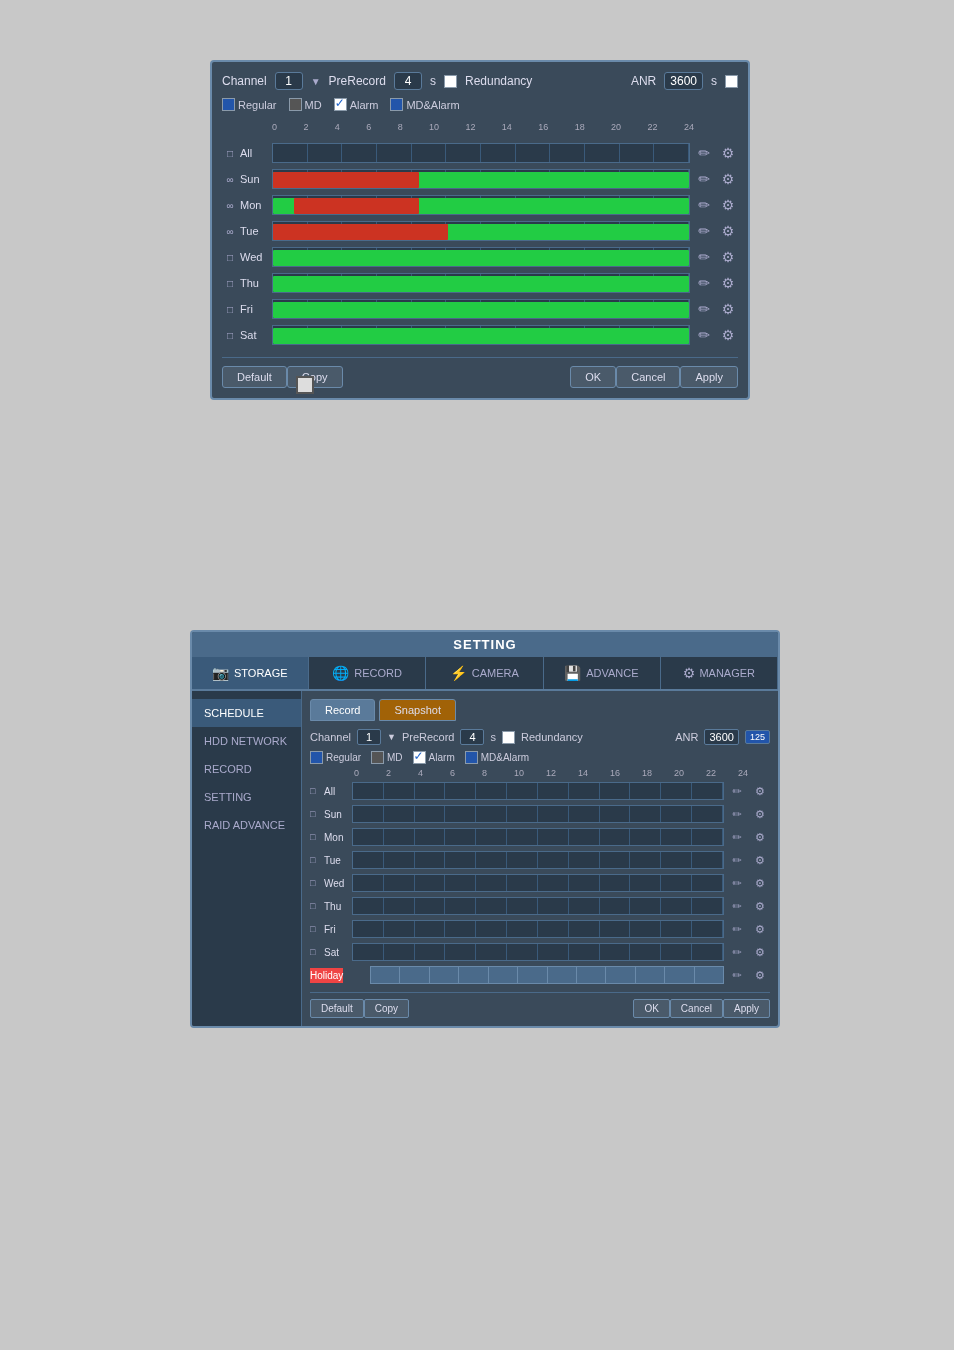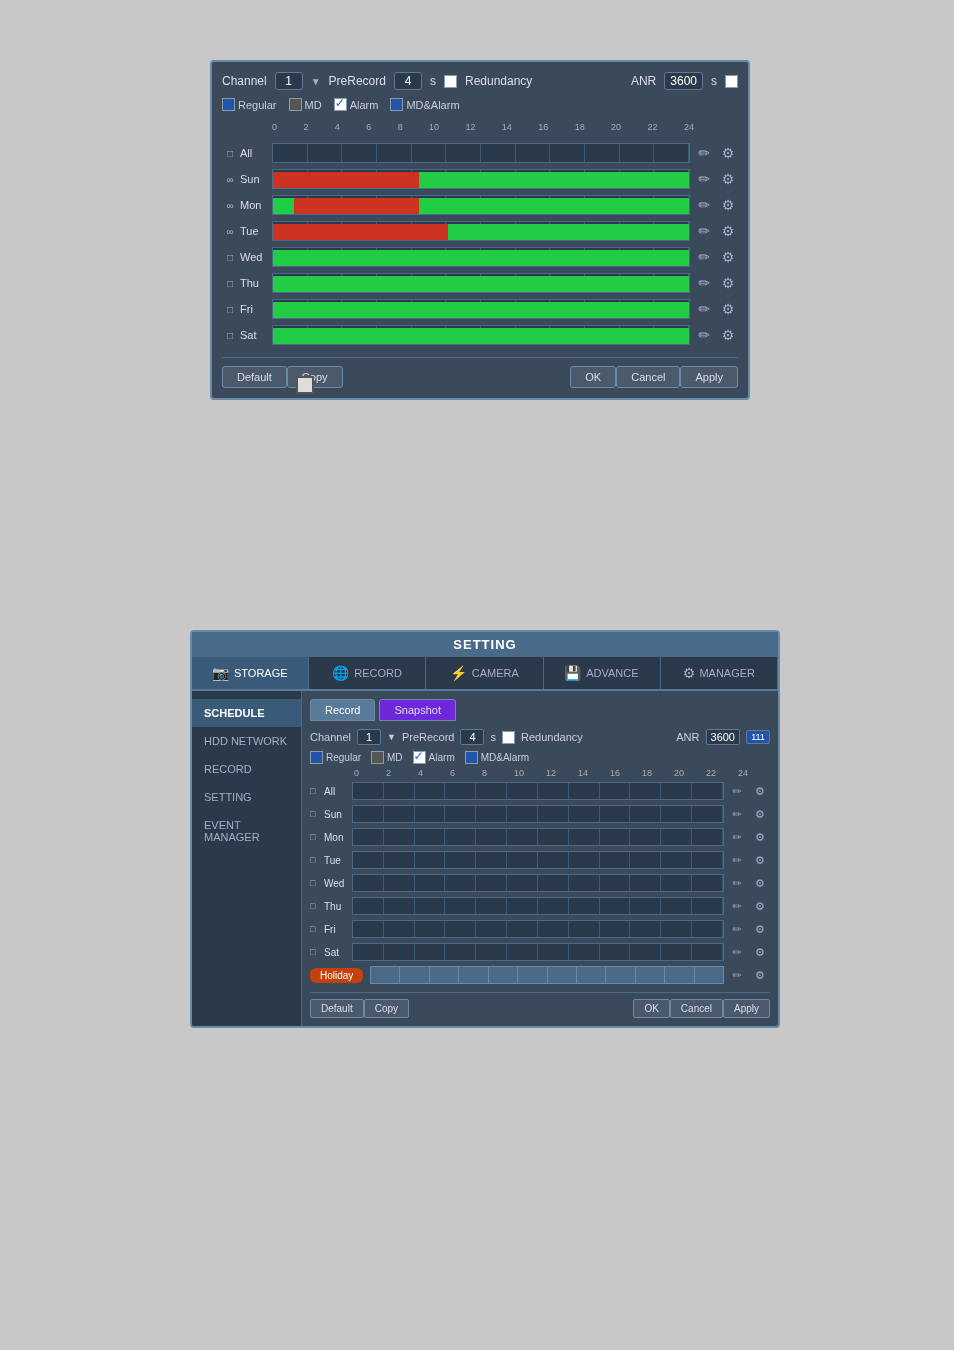--- a/index.html
+++ b/index.html
@@ -253,36 +253,36 @@
     .sidebar-item {
       padding: 8px 12px;
       font-size: 11px;
       color: #aac;
       cursor: pointer;
     }
 
     .sidebar-item.active {
       background: #3a5a7a;
       color: #fff;
-      font-weight: bold;
+      font-weight: normal;
     }
 
     .setting-main {
       flex: 1;
       padding: 8px;
     }
 
     .sub-tabs {
       display: flex;
       gap: 4px;
       margin-bottom: 8px;
     }
 
     .sub-tab {
-      background: #6d28d9;
+      background: #a16207;
       border: 1px solid #6a8aaa;
       border-radius: 3px 3px 0 0;
       padding: 4px 14px;
       font-size: 11px;
       color: #dde;
       cursor: pointer;
     }
 
     .sub-tab.active {
       background: #5a7a9a;
@@ -752,21 +752,21 @@
     </div>
   </div>
 
   <div class="setting-body">
 
     <div class="setting-sidebar">
       <div class="sidebar-item active">SCHEDULE</div>
       <div class="sidebar-item">HDD NETWORK</div>
       <div class="sidebar-item">RECORD</div>
       <div class="sidebar-item">SETTING</div>
-      <div class="sidebar-item">EVENT MANAGER</div>
+      <div class="sidebar-item">RAID ADVANCE</div>
     </div>
 
     <div class="setting-main">
 
       <div class="sub-tabs">
         <div class="sub-tab active">Record</div>
         <div class="sub-tab">Snapshot</div>
       </div>
 
       <div class="main-header-row">
@@ -774,21 +774,21 @@
         <span class="inline-box">1</span>
         <span style="font-size:9px">▼</span>
         <span>PreRecord</span>
         <span class="inline-box">4</span>
         <span>s</span>
         <span class="cb-box"></span>
         <span>Redundancy</span>
         <span style="flex:1"></span>
         <span>ANR</span>
         <span class="inline-box">3600</span>
-        <span class="inline-box" style="background:#2255aa;font-size:9px">111</span>
+        <span class="inline-box" style="background:#2255aa;font-size:9px">125</span>
       </div>
 
       <div class="main-legend">
         <div class="legend-item">
           <span class="cb-solid"></span>
           <span>Regular</span>
         </div>
         <div class="legend-item">
           <span class="cb-solid" style="background:#555"></span>
           <span>MD</span>
@@ -1014,21 +1014,21 @@
             </div>
         </div>
         <div class="main-row-actions">
           <button class="action-btn" style="font-size:11px">✏</button>
           <button class="action-btn" style="font-size:11px">⚙</button>
         </div>
       </div>
 
       <div class="holiday-row">
         <div class="holiday-label-cell">
-          <span style="background:#c2410c;padding:2px 10px;border-radius:6px;font-size:10px;color:#fff">Holiday</span>
+          <span style="background:#ef4444;padding:2px 0;border-radius:0;font-size:10px;color:#fff">Holiday</span>
         </div>
         <div class="holiday-bar-container">
           <div style="display:flex;height:100%">
             <div style="flex:1;border-right:1px solid #6a8aaa"></div>
               <div style="flex:1;border-right:1px solid #6a8aaa"></div>
             <div style="flex:1;border-right:1px solid #6a8aaa"></div>
               <div style="flex:1;border-right:1px solid #6a8aaa"></div>
             <div style="flex:1;border-right:1px solid #6a8aaa"></div>
               <div style="flex:1;border-right:1px solid #6a8aaa"></div>
             <div style="flex:1;border-right:1px solid #6a8aaa"></div>

